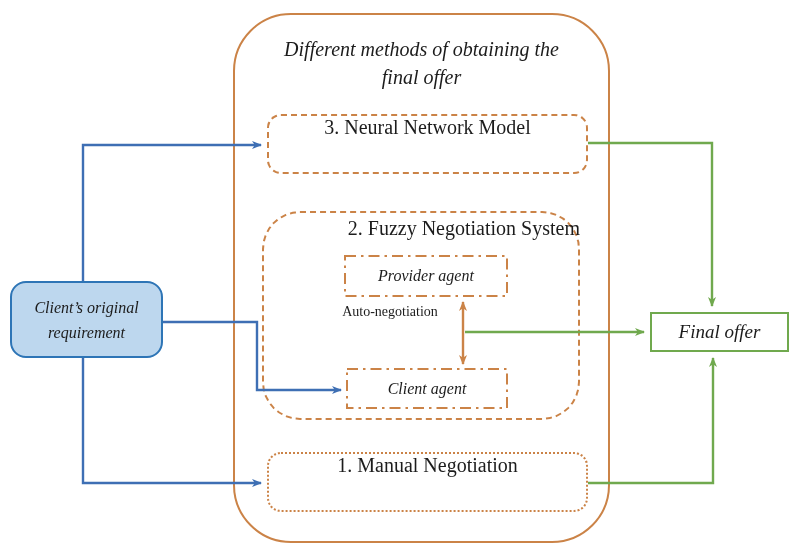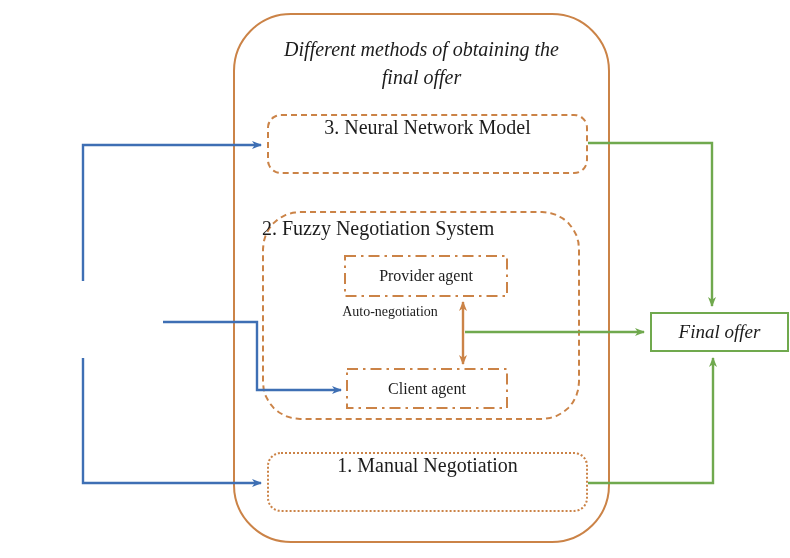--- a/index.html
+++ b/index.html
@@ -29,23 +29,23 @@
   .method{
     display:flex;justify-content:center;
     font-size:20px;background:#fff;
   }
   .neural{left:267px;top:114px;width:321px;height:60px;border:2px dashed var(--orange);border-radius:14px;}
   .manual{left:267px;top:452px;width:321px;height:60px;border:2px dotted var(--orange);border-radius:14px;}
   .fuzzy{
     left:262px;top:211px;width:318px;height:209px;
     border:2px dashed var(--orange);border-radius:38px;background:transparent;
   }
-  .fuzzy-title{left:262px;top:217px;width:318px;text-align:left;font-size:20px;}
+  .fuzzy-title{left:262px;top:217px;width:318px;text-align:right;font-size:20px;}
   .agent-label{
-    display:flex;align-items:center;justify-content:center;font-size:16px;
+    display:flex;align-items:center;justify-content:center;font-size:16px;font-style:italic;
   }
   .provider-label{left:345px;top:256px;width:162px;height:40px;}
   .clientagent-label{left:347px;top:369px;width:160px;height:39px;justify-content:center;}
   .auto-label{left:329px;top:304px;width:122px;text-align:center;font-size:14px;}
   
   .client-req{
     left:10px;top:281px;width:153px;height:77px;
     background:var(--blue_box_fill);border:2px solid var(--blue_box_border);border-radius:16px;
     font-style:italic;font-size:16px;line-height:25px;text-align:center;
     display:flex;flex-direction:column;justify-content:center;
@@ -89,20 +89,24 @@
   </div>
   <div class="abs auto-label">Auto-negotiation</div>
   <div class="abs agent-label clientagent-label">
     <span>Client agent</span>
   </div>
 
   <div class="abs method manual">
     <span>1. Manual Negotiation</span>
   </div>
 
+  <div class="abs client-req">
+    <div>Client’s original</div>
+    <div>requirement</div>
+  </div>
 
   <div class="abs final">
     <span>Final offer</span>
   </div>
 
   <svg class="abs connectors" viewBox="0 0 790 558" xmlns="http://www.w3.org/2000/svg">
     <defs>
       <marker id="arr-blue" markerUnits="userSpaceOnUse" markerWidth="12" markerHeight="10" refX="9" refY="4" orient="auto">
         <path class="mk-blue" d="M0,0 L10,4 L0,8 L2.8,4 Z"></path>
       </marker>

